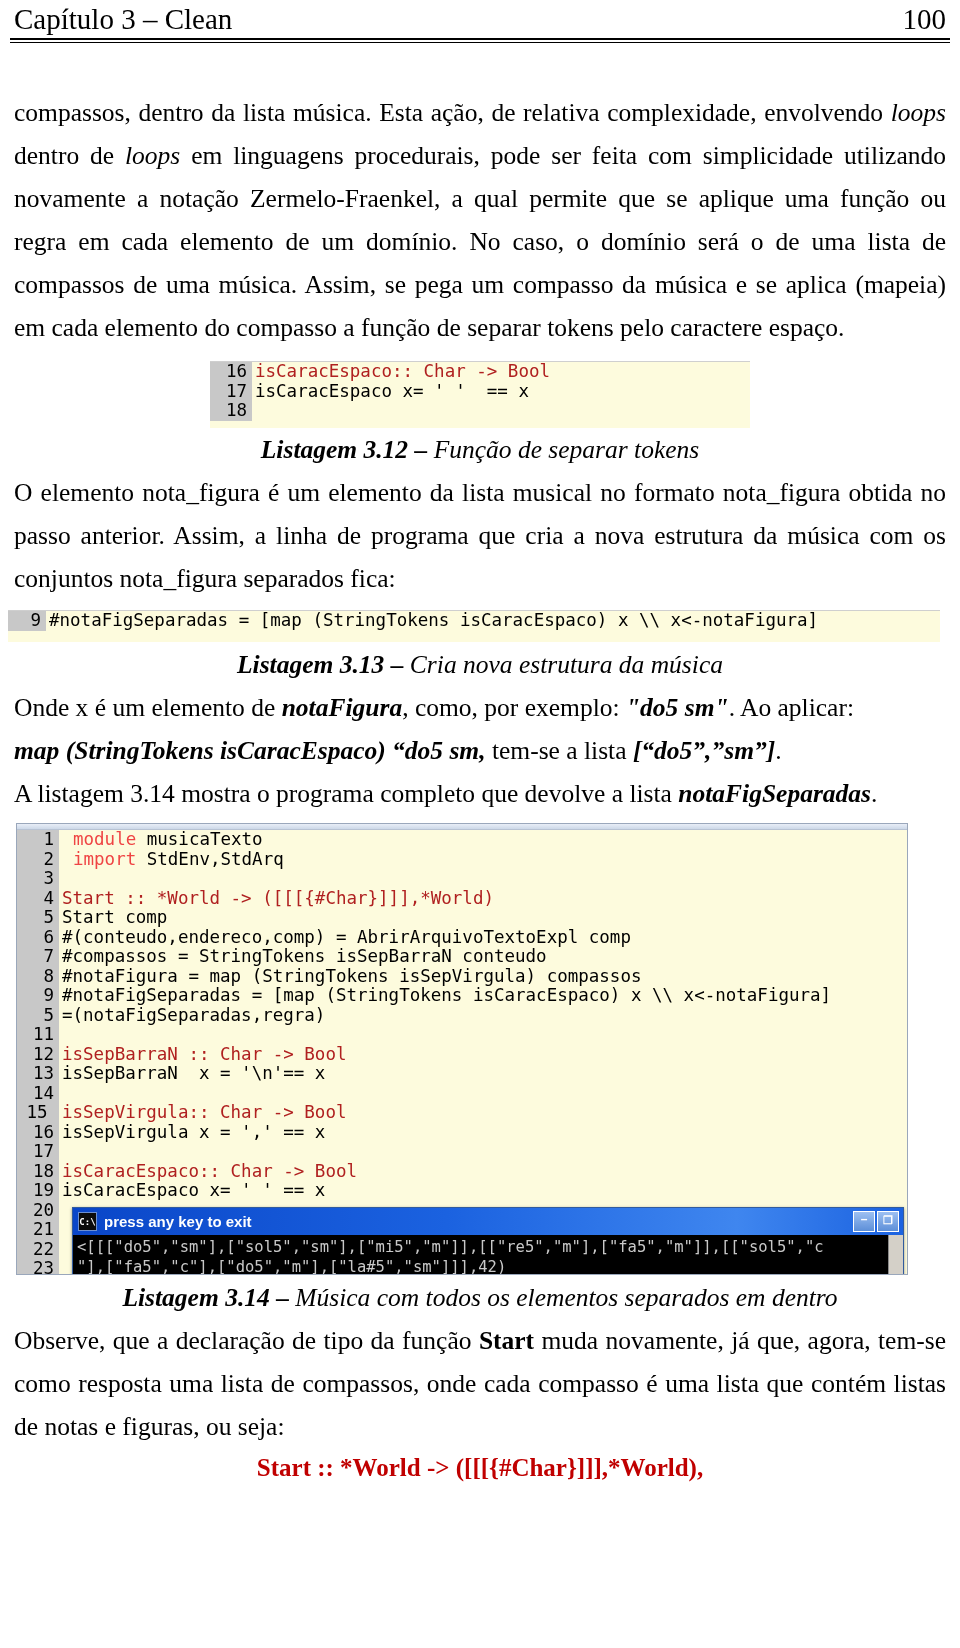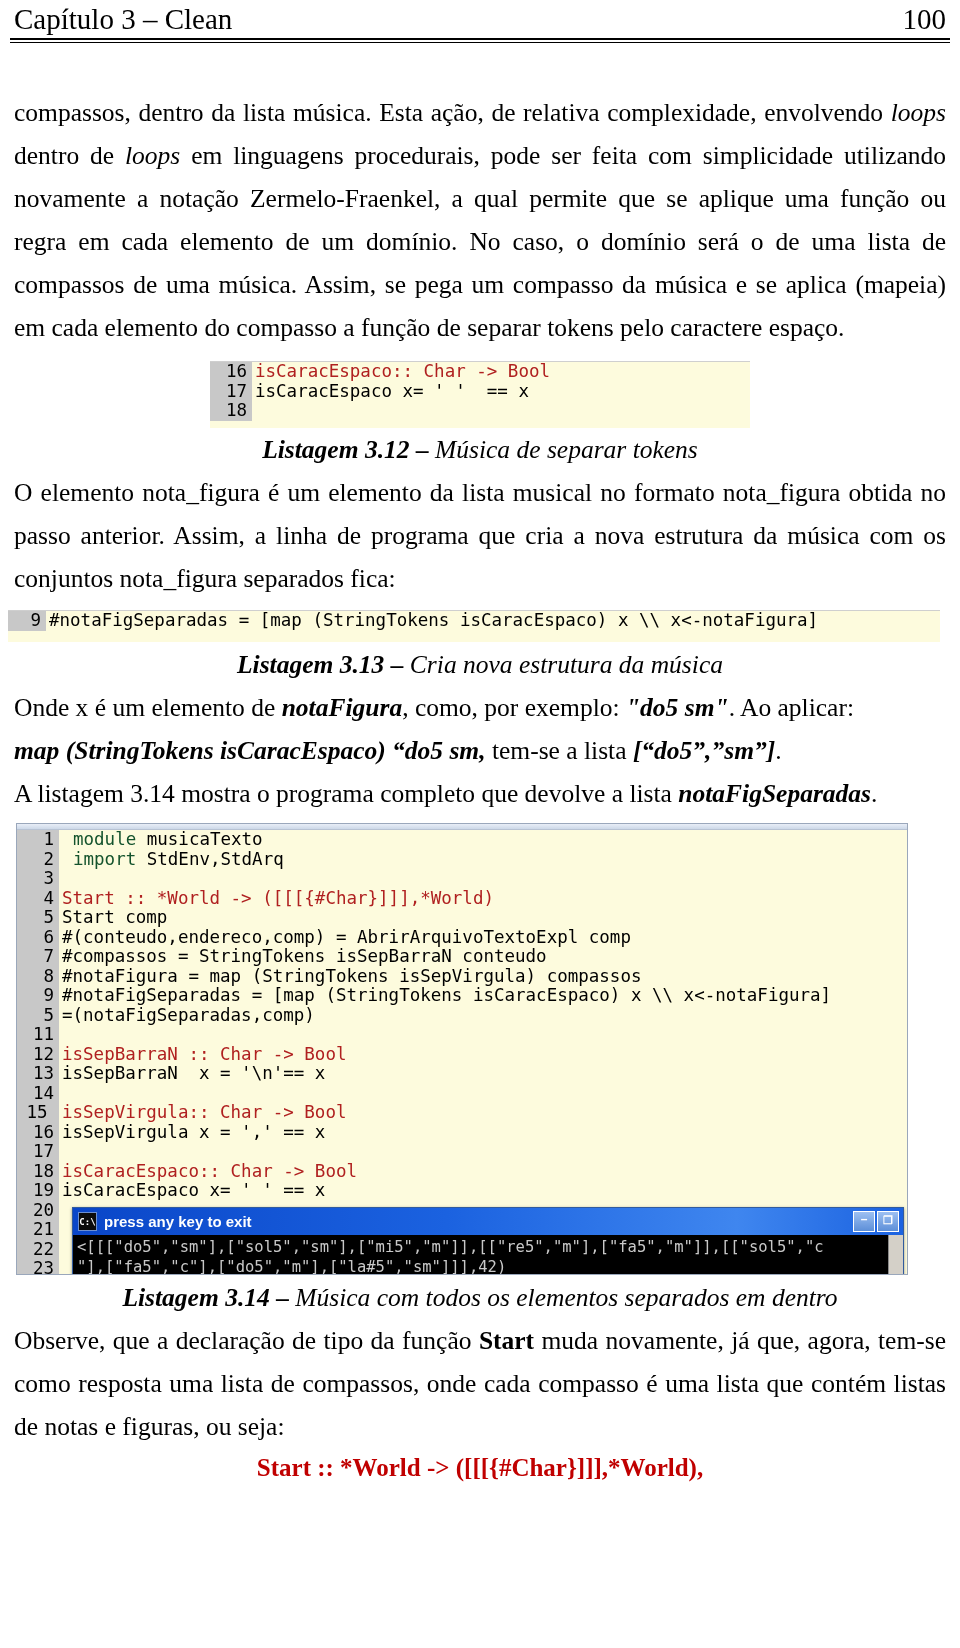--- a/index.html
+++ b/index.html
@@ -94,21 +94,21 @@
     flex: none;
     font-family: "DejaVu Sans Mono", "Liberation Mono", monospace;
   }
   .codetext {
     padding-left: 3px;
     flex: 1;
     white-space: pre;
     overflow: hidden;
   }
   .kw-type { color: #b02020; }     
-  .kw-mod  { color: #14532d; padding-left: 11px; }     
+  .kw-mod  { color: #ef4444; padding-left: 11px; }     
 
   
   .shot-312 {
     width: 540px;
     margin: 12px auto 0 auto;
     height: 66px;
     position: relative;
   }
   .shot-312 .code-shot { height: 66px; }
 
@@ -237,21 +237,21 @@
   <div class="shot-312">
     <div class="code-shot" id="code312">
         <div class="code-row"><div class="gutter" style="min-width: 34px;">16</div><div class="codetext kw-type">isCaracEspaco:: Char -&gt; Bool</div></div>
         <div class="code-row"><div class="gutter" style="min-width: 34px;">17</div><div class="codetext">isCaracEspaco x= ' '  == x</div></div>
         <div class="code-row"><div class="gutter" style="min-width: 34px;">18</div><div class="codetext"> </div></div>
       </div>
   </div>
 
   <div class="caption">
     <span class="cap-num">Listagem 3.12 –</span>
-    <span class="cap-txt">Música de separar tokens</span>
+    <span class="cap-txt">Função de separar tokens</span>
   </div>
 
   <div class="body-text just">O elemento nota_figura é um elemento da lista musical no formato nota_figura obtida no passo anterior. Assim, a linha de programa que cria a nova estrutura da música com os conjuntos nota_figura separados fica:</div>
 
   <div class="shot-313">
     <div class="code-shot" id="code313">
         <div class="code-row"><div class="gutter" style="min-width: 30px;">9</div><div class="codetext">#notaFigSeparadas = [map (StringTokens isCaracEspaco) x \\ x&lt;-notaFigura]</div></div>
       </div>
   </div>
 
@@ -277,21 +277,21 @@
     <div class="code-shot" id="code314">
         <div class="code-row"><div class="gutter" style="min-width: 34px;">1</div><div class="codetext"><span class="kw-mod">module</span> musicaTexto</div></div>
         <div class="code-row"><div class="gutter" style="min-width: 34px;">2</div><div class="codetext"><span class="kw-mod">import</span> StdEnv,StdArq</div></div>
         <div class="code-row"><div class="gutter" style="min-width: 34px;">3</div><div class="codetext"> </div></div>
         <div class="code-row"><div class="gutter" style="min-width: 34px;">4</div><div class="codetext kw-type">Start :: *World -&gt; ([[[{#Char}]]],*World)</div></div>
         <div class="code-row"><div class="gutter" style="min-width: 34px;">5</div><div class="codetext">Start comp</div></div>
         <div class="code-row"><div class="gutter" style="min-width: 34px;">6</div><div class="codetext">#(conteudo,endereco,comp) = AbrirArquivoTextoExpl comp</div></div>
         <div class="code-row"><div class="gutter" style="min-width: 34px;">7</div><div class="codetext">#compassos = StringTokens isSepBarraN conteudo</div></div>
         <div class="code-row"><div class="gutter" style="min-width: 34px;">8</div><div class="codetext">#notaFigura = map (StringTokens isSepVirgula) compassos</div></div>
         <div class="code-row"><div class="gutter" style="min-width: 34px;">9</div><div class="codetext">#notaFigSeparadas = [map (StringTokens isCaracEspaco) x \\ x&lt;-notaFigura]</div></div>
-        <div class="code-row"><div class="gutter" style="min-width: 34px;">5</div><div class="codetext">=(notaFigSeparadas,comp)</div></div>
+        <div class="code-row"><div class="gutter" style="min-width: 34px;">5</div><div class="codetext">=(notaFigSeparadas,regra)</div></div>
         <div class="code-row"><div class="gutter" style="min-width: 34px;">11</div><div class="codetext"> </div></div>
         <div class="code-row"><div class="gutter" style="min-width: 34px;">12</div><div class="codetext kw-type">isSepBarraN :: Char -&gt; Bool</div></div>
         <div class="code-row"><div class="gutter" style="min-width: 34px;">13</div><div class="codetext">isSepBarraN  x = '\n'== x</div></div>
         <div class="code-row"><div class="gutter" style="min-width: 34px;">14</div><div class="codetext"> </div></div>
         <div class="code-row"><div class="gutter" style="min-width: 34px; text-align: center;">15</div><div class="codetext kw-type">isSepVirgula:: Char -&gt; Bool</div></div>
         <div class="code-row"><div class="gutter" style="min-width: 34px;">16</div><div class="codetext">isSepVirgula x = ',' == x</div></div>
         <div class="code-row"><div class="gutter" style="min-width: 34px;">17</div><div class="codetext"> </div></div>
         <div class="code-row"><div class="gutter" style="min-width: 34px;">18</div><div class="codetext kw-type">isCaracEspaco:: Char -&gt; Bool</div></div>
         <div class="code-row"><div class="gutter" style="min-width: 34px;">19</div><div class="codetext">isCaracEspaco x= ' ' == x</div></div>
         <div class="code-row"><div class="gutter" style="min-width: 34px;">20</div><div class="codetext"> </div></div>

